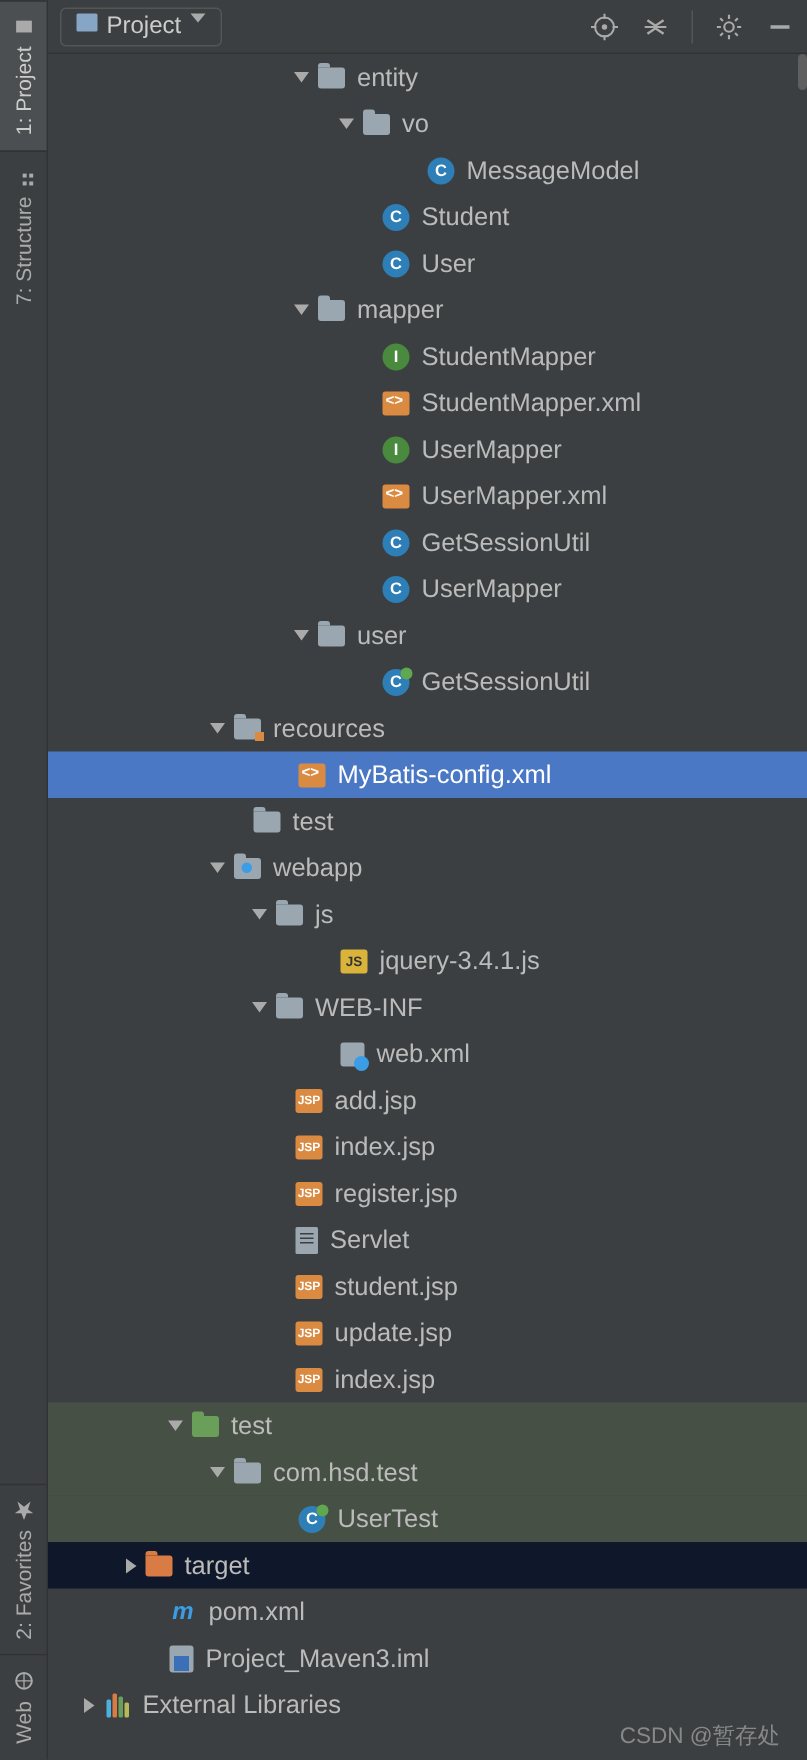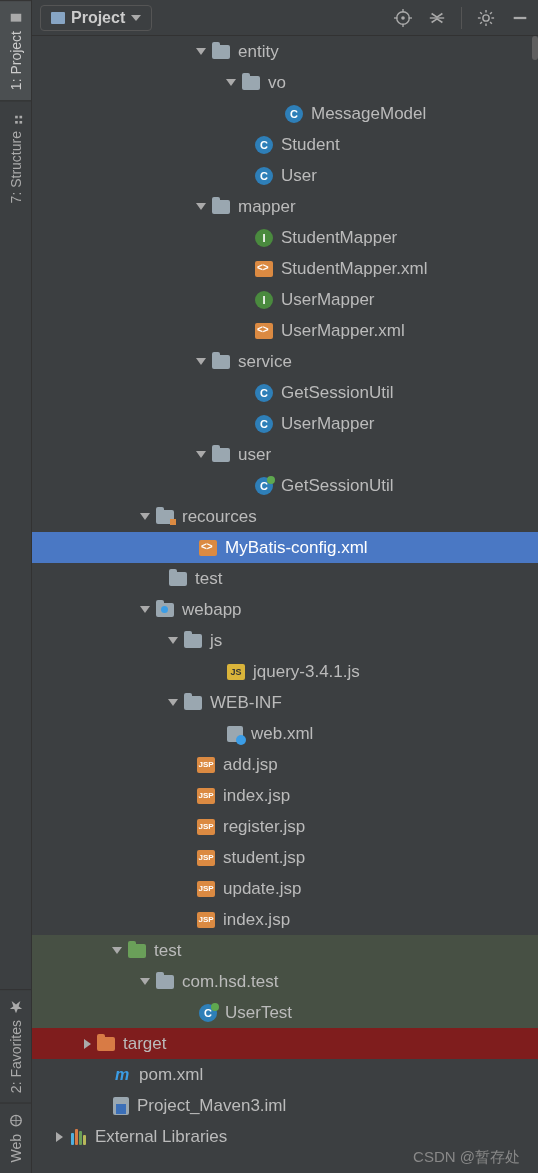--- a/index.html
+++ b/index.html
@@ -51,28 +51,27 @@
       border-bottom: 1px solid #323232;
       display: flex;
       align-items: center;
       justify-content: space-between;
       padding: 0 8px;
     }
     .top-left { display: flex; align-items: center; gap: 8px; }
     .top-right { display: flex; align-items: center; gap: 14px; }
     .project-btn {
       display: flex;
-      align-items: center;
+      align-items: flex-start;
       gap: 6px;
       background: #3c3f41;
       border: 1px solid #555;
       border-radius: 4px;
       padding: 3px 10px;
       cursor: pointer;
-      font-weight: bold;
     }
     .proj-icon {
       width: 14px; height: 12px;
       background: #87a5c4;
       border-radius: 1px;
       position: relative;
     }
     .proj-label { color: #ccc; font-size: 16px; }
     .dropdown-triangle {
       width: 0; height: 0;
@@ -101,21 +100,21 @@
       display: flex;
       align-items: center;
       height: 31px;
       white-space: nowrap;
       cursor: pointer;
       padding-right: 4px;
     }
     .row.selected { background: #4a78c4; color: #fff; }
     .row.selected .label { color: #fff; }
     .row.test-bg { background: #475044; }
-    .row.target-bg { background: #7f1d1d; align-items: center; }
+    .row.target-bg { background: #0f172a; align-items: center; }
     .arrow {
       width: 0; height: 0;
       display: inline-block;
       margin-right: 6px;
     }
     .arrow.down {
       border-left: 5px solid transparent;
       border-right: 5px solid transparent;
       border-top: 7px solid #aaa;
     }
@@ -328,26 +327,20 @@
       <span class="icon cir i">I</span>
       <span class="label">UserMapper</span>
     </div>
   <div class="row">
       <span class="ind" style="width:206px"></span>
       <span class="arrow none"></span>
       <span class="icon xml-i"></span>
       <span class="label">UserMapper.xml</span>
     </div>
   <div class="row">
-      <span class="ind" style="width:164px"></span>
-      <span class="arrow down"></span>
-      <span class="icon folder"></span>
-      <span class="label">service</span>
-    </div>
-  <div class="row">
       <span class="ind" style="width:206px"></span>
       <span class="arrow none"></span>
       <span class="icon cir c">C</span>
       <span class="label">GetSessionUtil</span>
     </div>
   <div class="row">
       <span class="ind" style="width:206px"></span>
       <span class="arrow none"></span>
       <span class="icon cir c">C</span>
       <span class="label">UserMapper</span>
@@ -422,20 +415,26 @@
       <span class="ind" style="width:148px"></span>
       <span class="arrow none"></span>
       <span class="icon jsp-i"></span>
       <span class="label">index.jsp</span>
     </div>
   <div class="row">
       <span class="ind" style="width:148px"></span>
       <span class="arrow none"></span>
       <span class="icon jsp-i"></span>
       <span class="label">register.jsp</span>
+    </div>
+  <div class="row">
+      <span class="ind" style="width:148px"></span>
+      <span class="arrow none"></span>
+      <span class="icon file-i"></span>
+      <span class="label">Servlet</span>
     </div>
   <div class="row">
       <span class="ind" style="width:148px"></span>
       <span class="arrow none"></span>
       <span class="icon jsp-i"></span>
       <span class="label">student.jsp</span>
     </div>
   <div class="row">
       <span class="ind" style="width:148px"></span>
       <span class="arrow none"></span>

